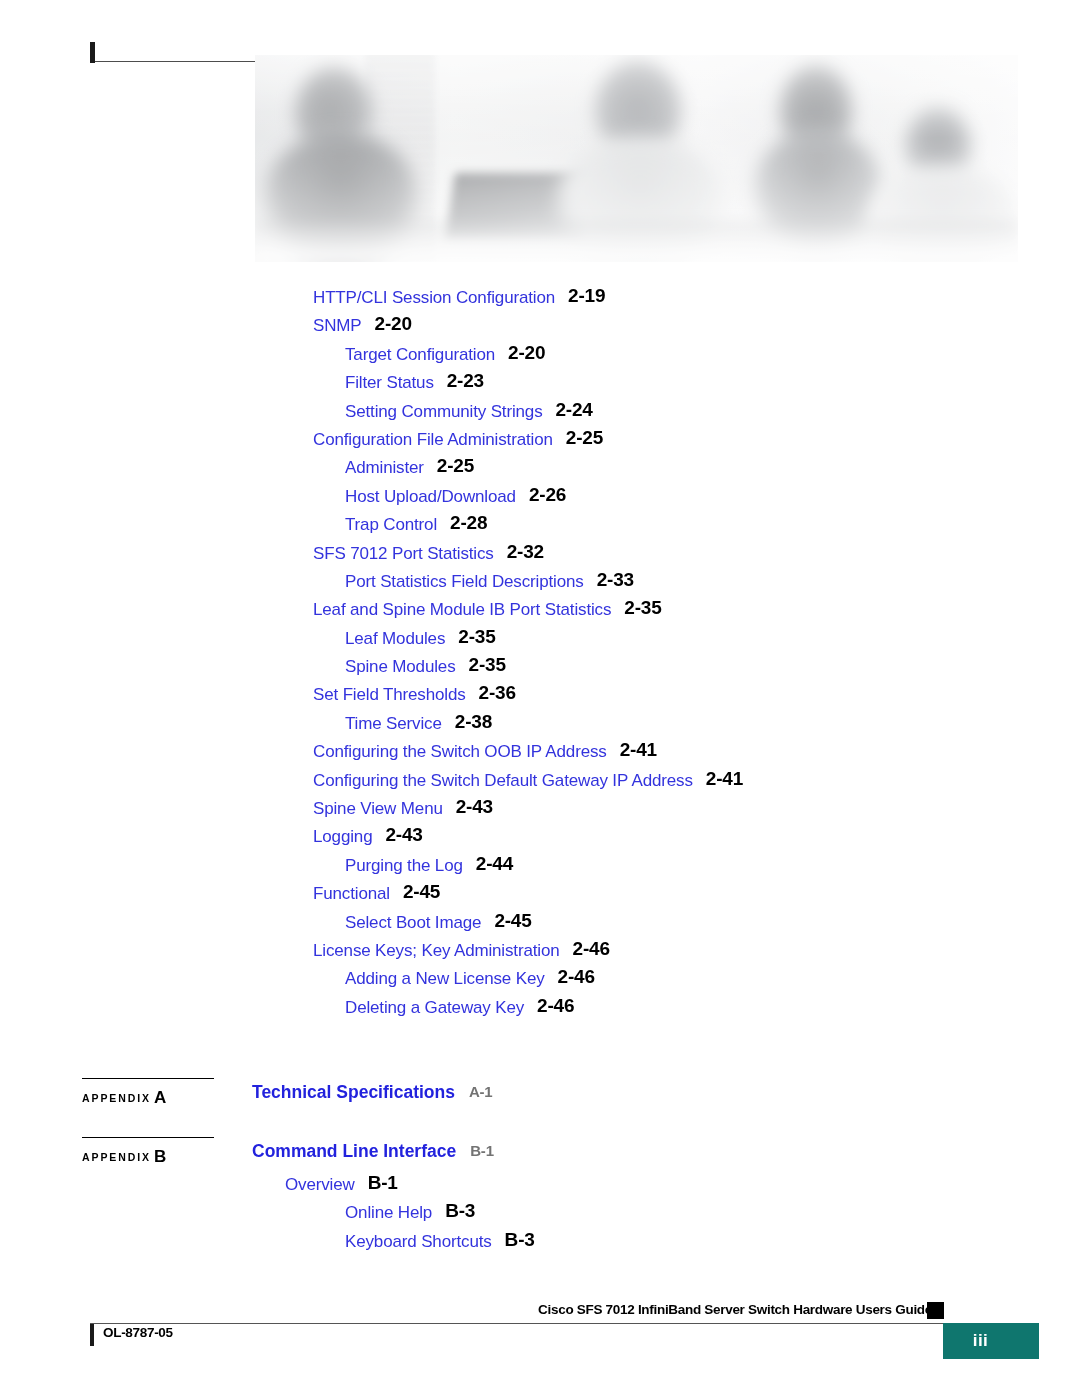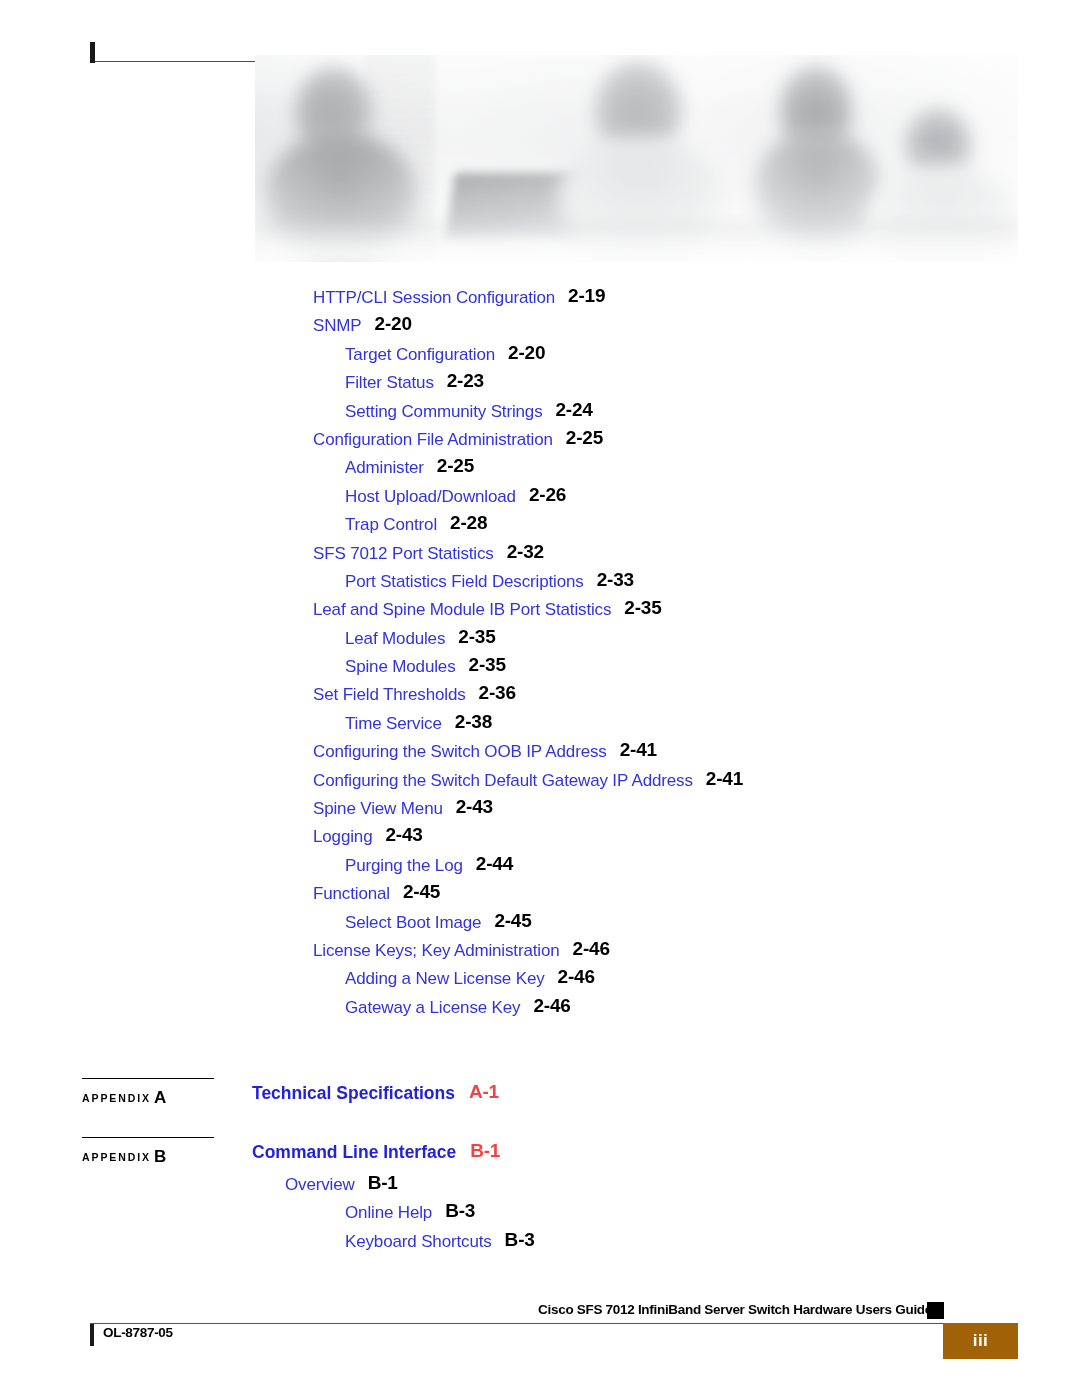--- a/index.html
+++ b/index.html
@@ -115,22 +115,22 @@
   }
   .appendix-title {
     position: absolute;
     left: 252px; top: 4px;
     font-size: 17.5px;
     font-weight: bold;
     color: #2222dd;
     white-space: nowrap;
   }
   .appendix-title .pg {
-    color: #ef4444;
-    font-size: 19px;
+    color: #737373;
+    font-size: 15px;
     margin-left: 14px;
     letter-spacing: -0.2px;
     position: relative;
     top: -1px;
   }
   #appendix-b-sub { position: absolute; left: 0; top: 1170px; width: 1080px; }
   .lvl0 { padding-left: 285px; }
 
   
   #footer { position: absolute; left: 0; top: 1296px; width: 1080px; height: 101px; }
@@ -165,22 +165,22 @@
     position: absolute;
     left: 103px; top: 29px;
     font-size: 13.5px;
     font-weight: bold;
     color: #000000;
     letter-spacing: -0.3px;
   }
   .footer-pagebox {
     position: absolute;
     left: 943px; top: 27px;
-    width: 75px; height: 36px;
-    background: #a16207;
+    width: 96px; height: 36px;
+    background: #0f766e;
   }
   .footer-pagenum {
     position: absolute;
     left: 0; top: 0;
     width: 75px; height: 36px;
     line-height: 36px;
     text-align: center;
     color: #ffffff;
     font-size: 17px;
     font-weight: bold;
@@ -231,21 +231,21 @@
     <div class="toc-line lvl2"><span class="title">Time Service</span><span class="pg">2-38</span></div>
     <div class="toc-line lvl1"><span class="title">Configuring the Switch OOB IP Address</span><span class="pg">2-41</span></div>
     <div class="toc-line lvl1"><span class="title">Configuring the Switch Default Gateway IP Address</span><span class="pg">2-41</span></div>
     <div class="toc-line lvl1"><span class="title">Spine View Menu</span><span class="pg">2-43</span></div>
     <div class="toc-line lvl1"><span class="title">Logging</span><span class="pg">2-43</span></div>
     <div class="toc-line lvl2"><span class="title">Purging the Log</span><span class="pg">2-44</span></div>
     <div class="toc-line lvl1"><span class="title">Functional</span><span class="pg">2-45</span></div>
     <div class="toc-line lvl2"><span class="title">Select Boot Image</span><span class="pg">2-45</span></div>
     <div class="toc-line lvl1"><span class="title">License Keys; Key Administration</span><span class="pg">2-46</span></div>
     <div class="toc-line lvl2"><span class="title">Adding a New License Key</span><span class="pg">2-46</span></div>
-    <div class="toc-line lvl2"><span class="title">Gateway a License Key</span><span class="pg">2-46</span></div>
+    <div class="toc-line lvl2"><span class="title">Deleting a Gateway Key</span><span class="pg">2-46</span></div>
   </div>
 
 <div class="appendix-block" id="appendix-a" style="top:1078px;">
   <div class="appendix-rule"></div>
   <div class="appendix-tag">
     <span>APPENDIX</span><span class="big">A</span>
   </div>
   <div class="appendix-title">
     <span>Technical Specifications</span><span class="pg">A-1</span>
   </div>

